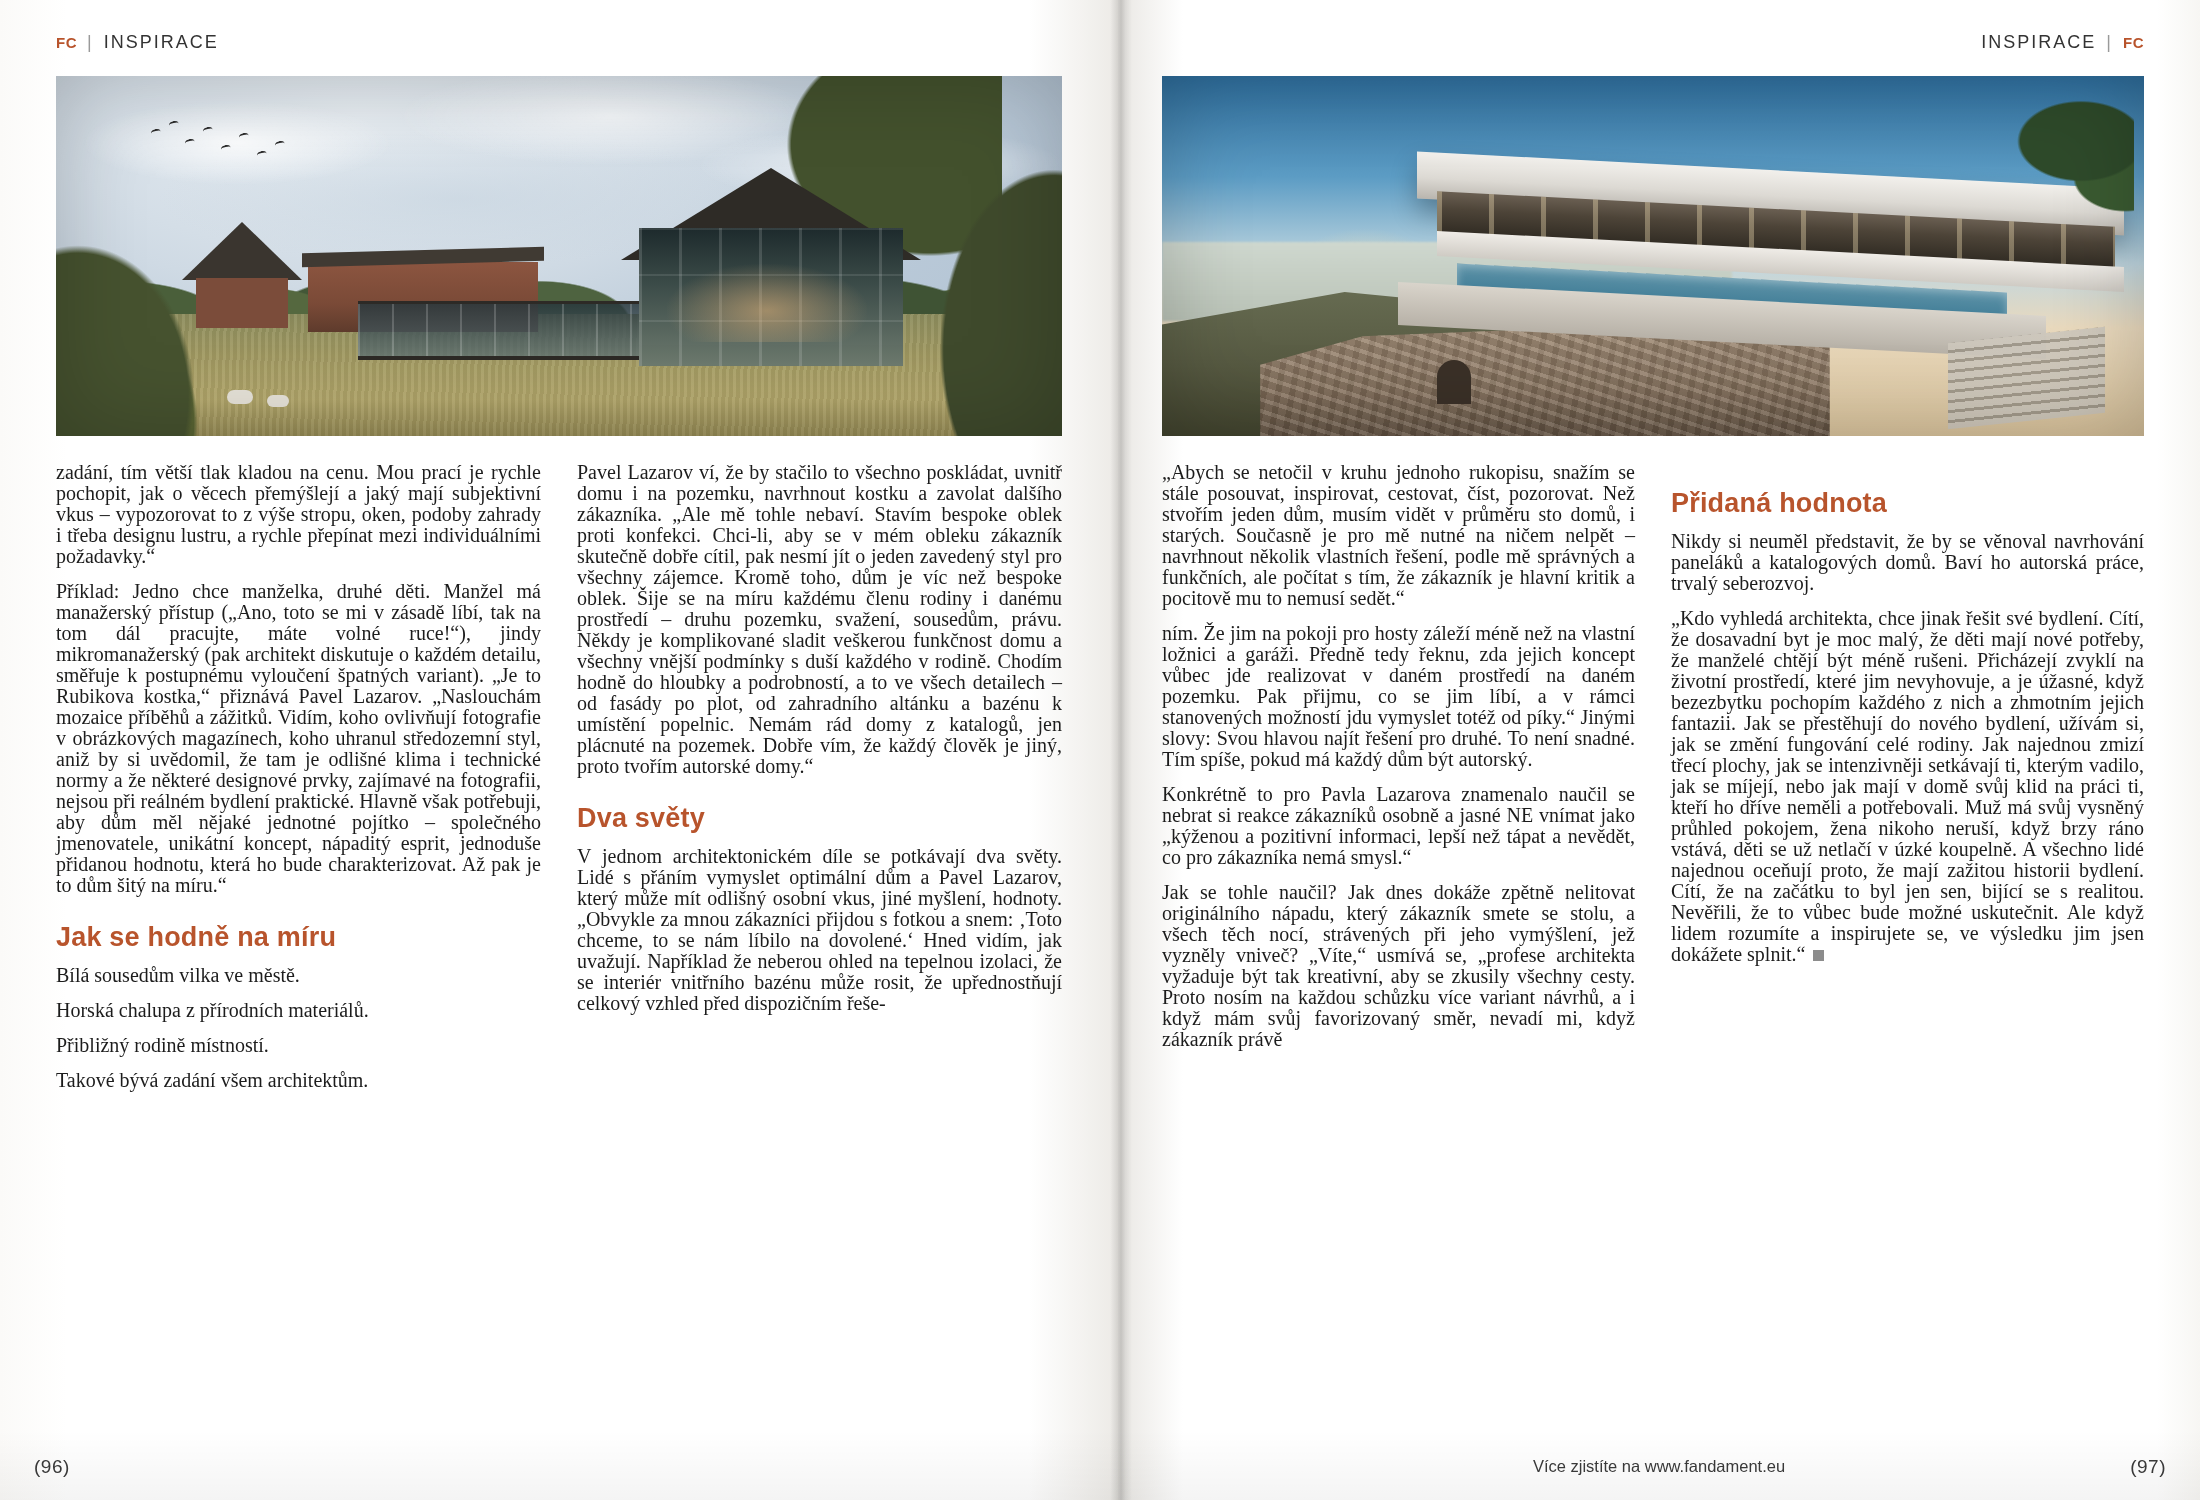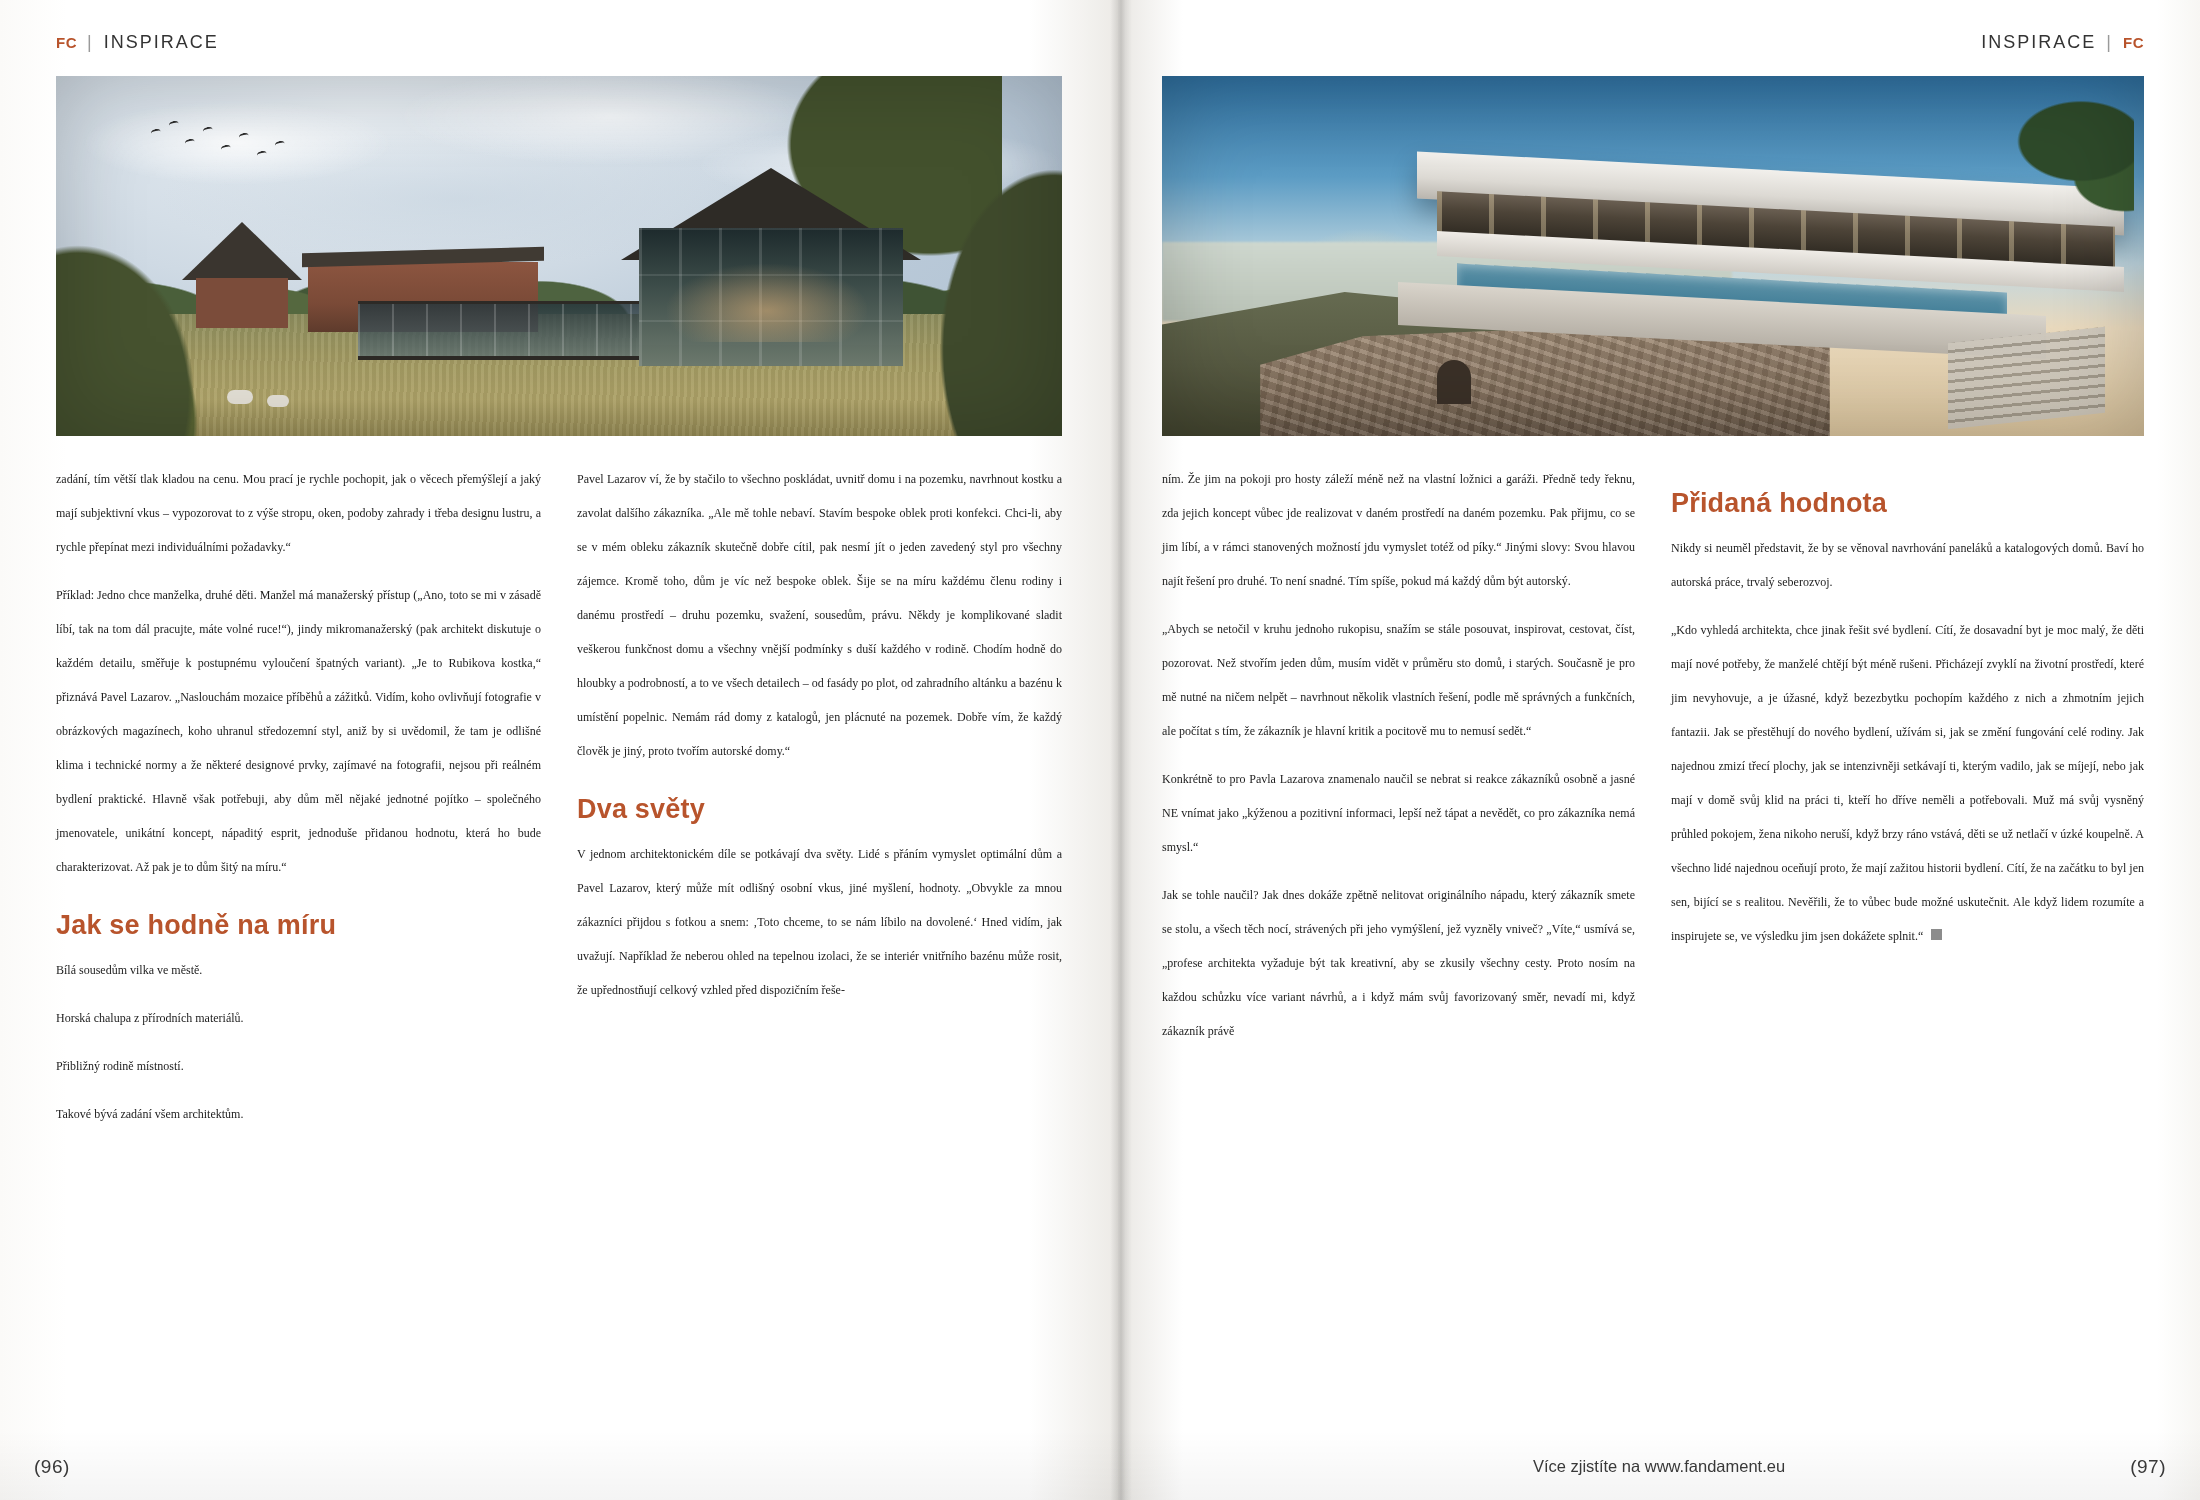--- a/index.html
+++ b/index.html
@@ -191,22 +191,22 @@
 
   
   .cols{
     display:flex;
     gap:36px;
     margin-top:26px;
   }
   .col{width:auto;flex:1;}
   p{
     margin:0;
-    font-size:12px;
-    line-height:34px;
+    font-size:20px;
+    line-height:21px;
     color:#1c1c1c;
     text-align:justify;
     hyphens:auto;
     -webkit-hyphens:auto;
   }
   p + p{margin-top:14px;}
   h2{
     font-family:"Liberation Sans", sans-serif;
     color:#b8542c;
     font-size:27px;
@@ -324,22 +324,22 @@
       <div class="villa-slab2"></div>
       <div class="pool"></div>
       <div class="pooldeck"></div>
       <div class="palm"></div>
       <div class="stairs"></div>
       <div class="hero-vig"></div>
     </div>
 
     <div class="cols">
       <div class="col">
+        <p>„Abych se netočil v kruhu jednoho rukopisu, snažím se stále posouvat, inspirovat, cestovat, číst, pozorovat. Než stvořím jeden dům, musím vidět v průměru sto domů, i starých. Současně je pro mě nutné na ničem nelpět – navrhnout několik vlastních řešení, podle mě správných a funkčních, ale počítat s tím, že zákazník je hlavní kritik a pocitově mu to nemusí sedět.“</p>
         <p>ním. Že jim na pokoji pro hosty záleží méně než na vlastní ložnici a garáži. Předně tedy řeknu, zda jejich koncept vůbec jde realizovat v daném prostředí na daném pozemku. Pak přijmu, co se jim líbí, a v rámci stanovených možností jdu vymyslet totéž od píky.“ Jinými slovy: Svou hlavou najít řešení pro druhé. To není snadné. Tím spíše, pokud má každý dům být autorský.</p>
-        <p>„Abych se netočil v kruhu jednoho rukopisu, snažím se stále posouvat, inspirovat, cestovat, číst, pozorovat. Než stvořím jeden dům, musím vidět v průměru sto domů, i starých. Současně je pro mě nutné na ničem nelpět – navrhnout několik vlastních řešení, podle mě správných a funkčních, ale počítat s tím, že zákazník je hlavní kritik a pocitově mu to nemusí sedět.“</p>
         <p>Konkrétně to pro Pavla Lazarova znamenalo naučil se nebrat si reakce zákazníků osobně a jasné NE vnímat jako „kýženou a pozitivní informaci, lepší než tápat a nevědět, co pro zákazníka nemá smysl.“</p>
         <p>Jak se tohle naučil? Jak dnes dokáže zpětně nelitovat originálního nápadu, který zákazník smete se stolu, a všech těch nocí, strávených při jeho vymýšlení, jež vyzněly vniveč? „Víte,“ usmívá se, „profese architekta vyžaduje být tak kreativní, aby se zkusily všechny cesty. Proto nosím na každou schůzku více variant návrhů, a i když mám svůj favorizovaný směr, nevadí mi, když zákazník právě</p>
       </div>
       <div class="col">
         <h2>Přidaná hodnota</h2>
         <p>Nikdy si neuměl představit, že by se věnoval navrhování paneláků a katalogových domů. Baví ho autorská práce, trvalý seberozvoj.</p>
         <p><span>„Kdo vyhledá architekta, chce jinak řešit své bydlení. Cítí, že dosavadní byt je moc malý, že děti mají nové potřeby, že manželé chtějí být méně rušeni. Přicházejí zvyklí na životní prostředí, které jim nevyhovuje, a je úžasné, když bezezbytku pochopím každého z nich a zhmotním jejich fantazii. Jak se přestěhují do nového bydlení, užívám si, jak se změní fungování celé rodiny. Jak najednou zmizí třecí plochy, jak se intenzivněji setkávají ti, kterým vadilo, jak se míjejí, nebo jak mají v domě svůj klid na práci ti, kteří ho dříve neměli a potřebovali. Muž má svůj vysněný průhled pokojem, žena nikoho neruší, když brzy ráno vstává, děti se už netlačí v úzké koupelně. A všechno lidé najednou oceňují proto, že mají zažitou historii bydlení. Cítí, že na začátku to byl jen sen, bijící se s realitou. Nevěřili, že to vůbec bude možné uskutečnit. Ale když lidem rozumíte a inspirujete se, ve výsledku jim jsen dokážete splnit.“</span><span class="endmark"></span></p>
       </div>
     </div>
 

